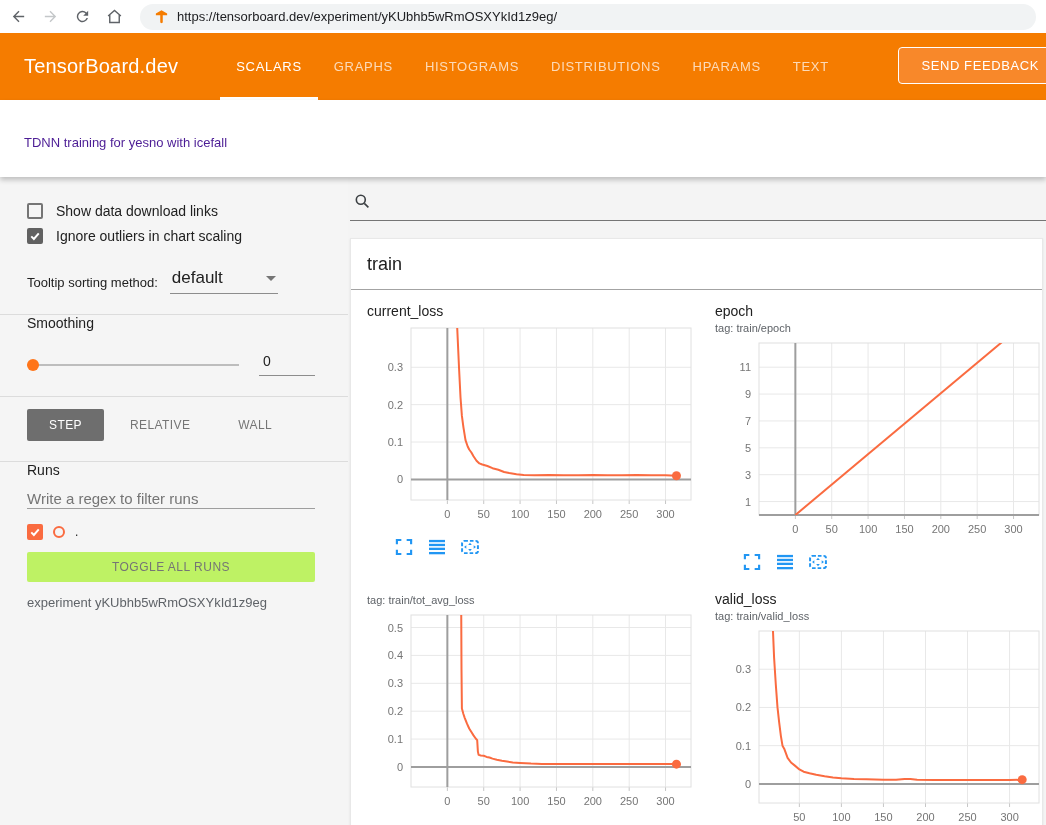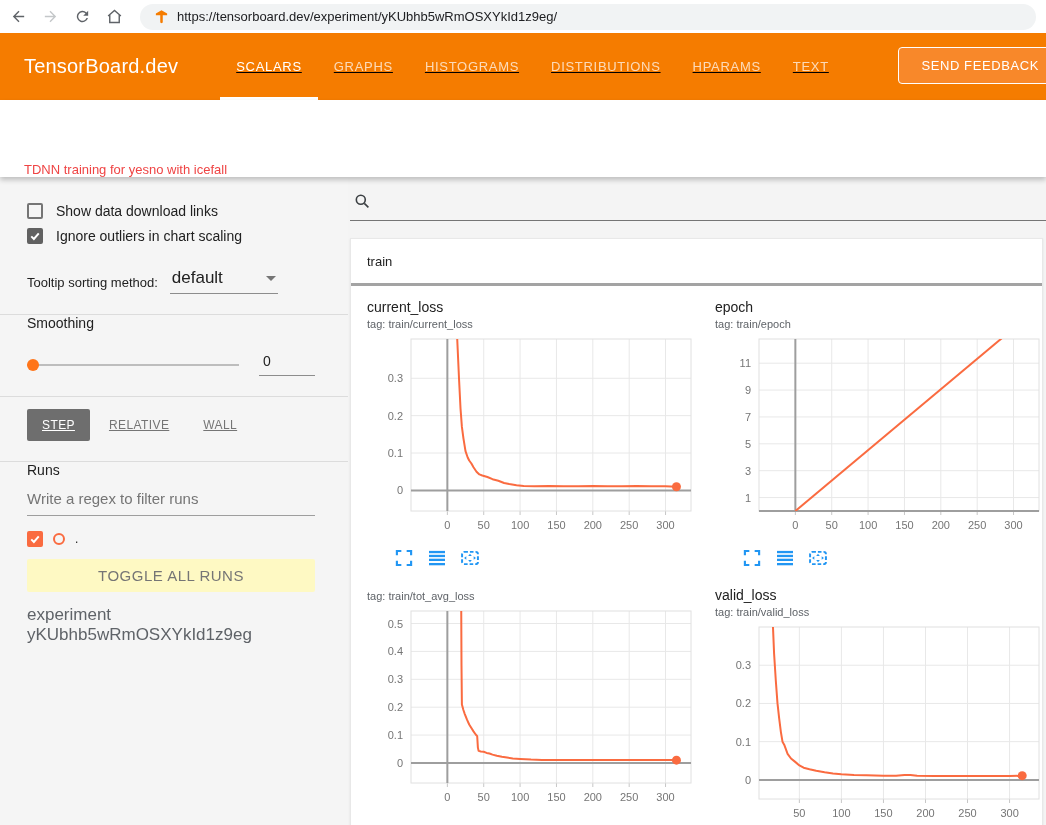--- a/index.html
+++ b/index.html
@@ -13,35 +13,35 @@
   .nav-ic svg { width:17px; height:17px; }
   .url-pill { flex:1; height:26px; background:#f1f3f4; border-radius:13px;
     display:flex; align-items:center; padding:0 14px; gap:8px; margin-left:4px; }
   .url-pill svg { width:15px; height:15px; flex:none; }
   .url-text { font-size:13px; color:#202124; white-space:nowrap; overflow:hidden; }
 
   
   .app-header { height:67px; background:#f57c00; display:flex; align-items:center;
     padding-left:24px; position:relative; }
   .brand { color:#fff; font-size:20px; font-weight:500; letter-spacing:.2px; }
-  .tabs { display:flex; margin-left:42px; height:100%;text-decoration:underline; }
+  .tabs { display:flex; margin-left:42px; height:100%; }
   .tab { display:flex; align-items:center; height:100%; padding:3px 16px 0 16px;
     color:rgba(255,255,255,.72); font-size:13px; font-weight:500; letter-spacing:.7px;
     border-bottom:3px solid transparent; cursor:pointer; }
   .tab.active { color:#fff; border-bottom-color:#fff; }
   .feedback-btn { position:absolute; right:-16px; top:14px; background:#f8882a;
     border:1.5px solid #fff; border-radius:4px; color:#fff; font-size:13px;
     font-weight:500; letter-spacing:.6px; padding:10px 22px; white-space:nowrap;
     font-family:"Liberation Sans", sans-serif; }
 
   
   .title-band { height:77px; background:#fff; position:relative; z-index:3;
     box-shadow:0 3px 5px rgba(0,0,0,.22); }
-  .title-band .exp-title { position:absolute; left:24px; top:62px;
-    font-size:13px; color:#ef4444; }
+  .title-band .exp-title { position:absolute; left:24px; top:35px;
+    font-size:13px; color:#4c1d95; }
 
   
   .content { display:flex; height:648px; }
 
   
   .sidebar { width:348px; flex:none; background:#f5f5f5; padding-top:26px; overflow:hidden; }
   .srow { margin-left:27px; margin-right:33px; }
   .cb-row { display:flex; align-items:center; gap:13px; margin-bottom:9px; }
   .cb { width:16px; height:16px; border:2px solid #757575; border-radius:2px;
     flex:none; display:flex; align-items:center; justify-content:center; background:#f5f5f5; }
@@ -59,43 +59,43 @@
   .divider { height:1px; background:#dcdcdc; margin-top:20px; }
   .side-heading { font-size:14px; color:#212121; }
   .slider-row { display:flex; align-items:center; margin-top:22px; }
   .slider-track { position:relative; flex:1; height:2px; background:#bdbdbd; }
   .slider-knob { position:absolute; left:0; top:-5px; width:12px; height:12px;
     border-radius:50%; background:#ff7519; }
   .slider-value { width:56px; margin-left:20px; border-bottom:1px solid #8d8d8d;
     font-size:14px; color:#212121; padding:0 0 6px 4px; }
   .axis-btns { display:flex; gap:4px; margin-top:12px; }
   .axis-btn { border:none; background:transparent; color:#757575; font-size:12px;
-    letter-spacing:.4px; padding:9px 15px; border-radius:2px;
-    font-family:"Liberation Sans", sans-serif;text-decoration:underline; }
+    letter-spacing:.4px; padding:9px 22px; border-radius:2px;
+    font-family:"Liberation Sans", sans-serif; }
   .axis-btn.active { background:#6e6e6e; color:#fff; }
-  .regex-input { margin-top:12px; border-bottom:1px solid #9e9e9e; padding-bottom:7px; }
+  .regex-input { margin-top:12px; border-bottom:1px solid #9e9e9e; }
   .regex-input span { font-size:15px; color:#757575; }
   .run-row { display:flex; align-items:center; gap:10px; margin-top:15px; }
   .run-circle { width:12px; height:12px; border:2px solid #fa6b40; border-radius:50%; flex:none; }
   .run-name { font-size:12px; color:#212121; }
-  .toggle-btn { display:block; width:100%; margin-top:12px; background:#fef9c3;
-    border:none; border-radius:2px; color:#757575; font-size:15px; letter-spacing:.5px;
+  .toggle-btn { display:block; width:100%; margin-top:12px; background:#bef264;
+    border:none; border-radius:2px; color:#757575; font-size:12px; letter-spacing:.5px;
     padding:8px 0; text-align:center; font-family:"Liberation Sans", sans-serif; }
-  .exp-caption { margin-top:13px; font-size:17px; color:#5f6368; }
+  .exp-caption { margin-top:13px; font-size:13px; color:#5f6368; }
 
   
   .main { flex:1; background:#f4f4f4; padding:10px 0 0 2px; overflow:hidden; }
   .filter-row { display:flex; align-items:center; gap:9px; padding:6px 0 11px 4px;
     border-bottom:1px solid #757575; }
   .filter-row svg { width:16px; height:16px; flex:none; }
   .filter-placeholder { font-size:15px; color:#80868b; }
   .card { margin:17px 3px 0 0; background:#fff; border:1px solid #e8e8e8;
     box-shadow:0 1px 2px rgba(0,0,0,.08); min-height:620px; }
-  .card-header { padding:15px 16px 14px 16px; font-size:13px; color:#212121;
-    border-bottom:3px solid #a3a3a3; }
+  .card-header { padding:15px 16px 14px 16px; font-size:18px; color:#212121;
+    border-bottom:1px solid #a3a3a3; }
   .charts-grid { display:grid; grid-template-columns:348px 348px; row-gap:20px;
     padding:13px 0 0 16px; }
   .chart-title { font-size:14px; color:#212121; }
   .chart-tag { font-size:11px; color:#5f6368; margin-top:3px; }
   .plot { margin-top:5px; }
   .tick { font-family:"Liberation Sans", sans-serif; font-size:11px; fill:#757575; }
   .chart-toolbar { display:flex; gap:13px; padding-left:28px; margin-top:2px; }
   .cbtn { width:20px; height:18px; display:flex; align-items:center; cursor:pointer; }
   .cbtn svg { width:18px; height:16px; }
 </style>
@@ -218,21 +218,20 @@
         <line x1="12.9" y1="12.9" x2="18" y2="18" stroke="#3c4043" stroke-width="2"></line>
       </svg>
     </div>
 
     <div class="card">
       <div class="card-header">train</div>
       <div class="charts-grid">
 
         <div class="chart">
           <div class="chart-title">current_loss</div>
-          <div class="chart-tag">tag: train/current_loss</div>
           <div class="plot"><svg width="334" height="208" viewBox="0 0 334 208">
                 <defs>
                   <clipPath id="cp0">
                     <rect x="44" y="4" width="280" height="172"></rect>
                   </clipPath>
                 </defs>
                 <line x1="80.36363636363636" y1="4" x2="80.36363636363636" y2="176" stroke="#e8e8e8"></line>
                 <line x1="80.36363636363636" y1="176" x2="80.36363636363636" y2="180" stroke="#c7c7c7"></line>
                 <text x="80.36363636363636" y="194" text-anchor="middle" class="tick">0</text>
                 <line x1="116.72727272727272" y1="4" x2="116.72727272727272" y2="176" stroke="#e8e8e8"></line>

